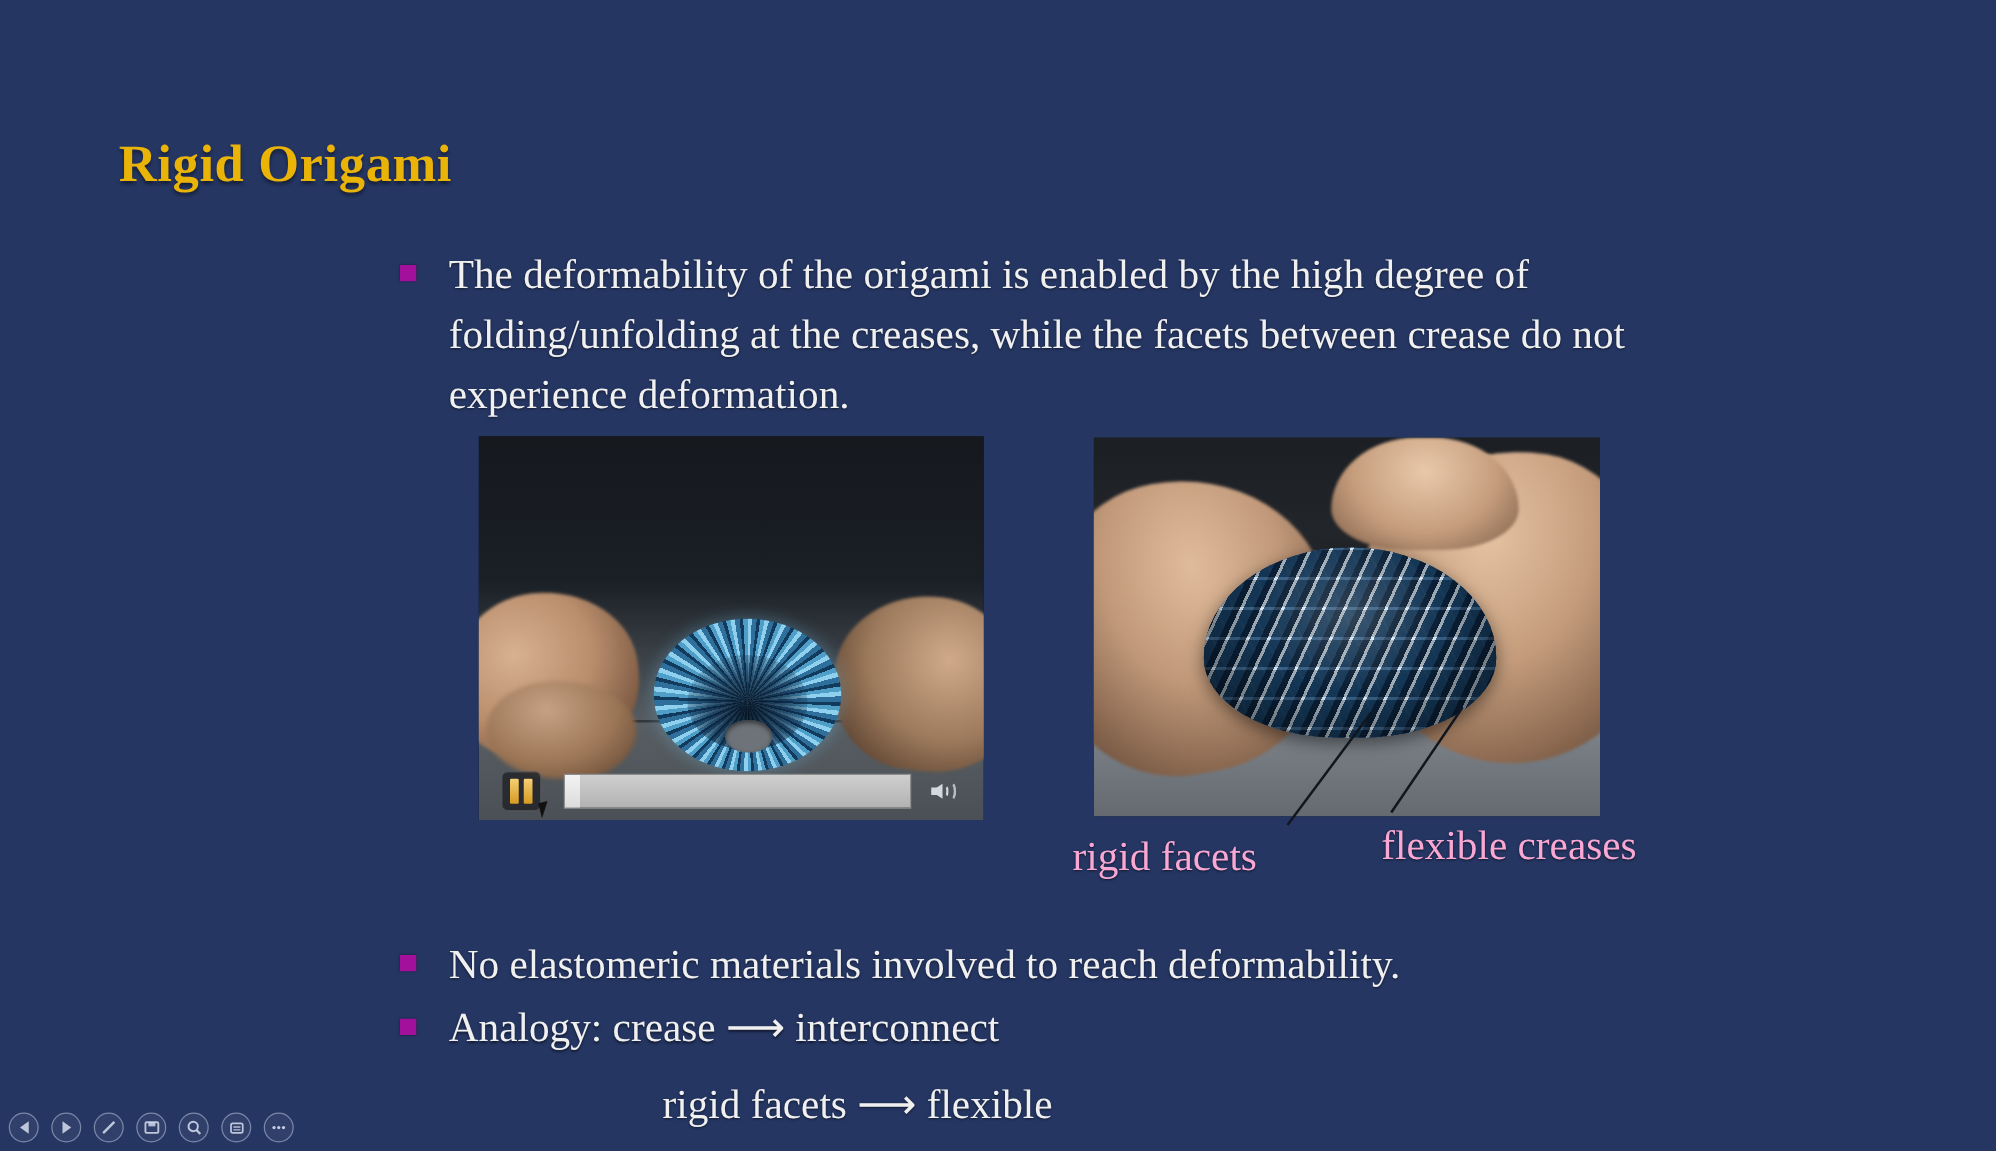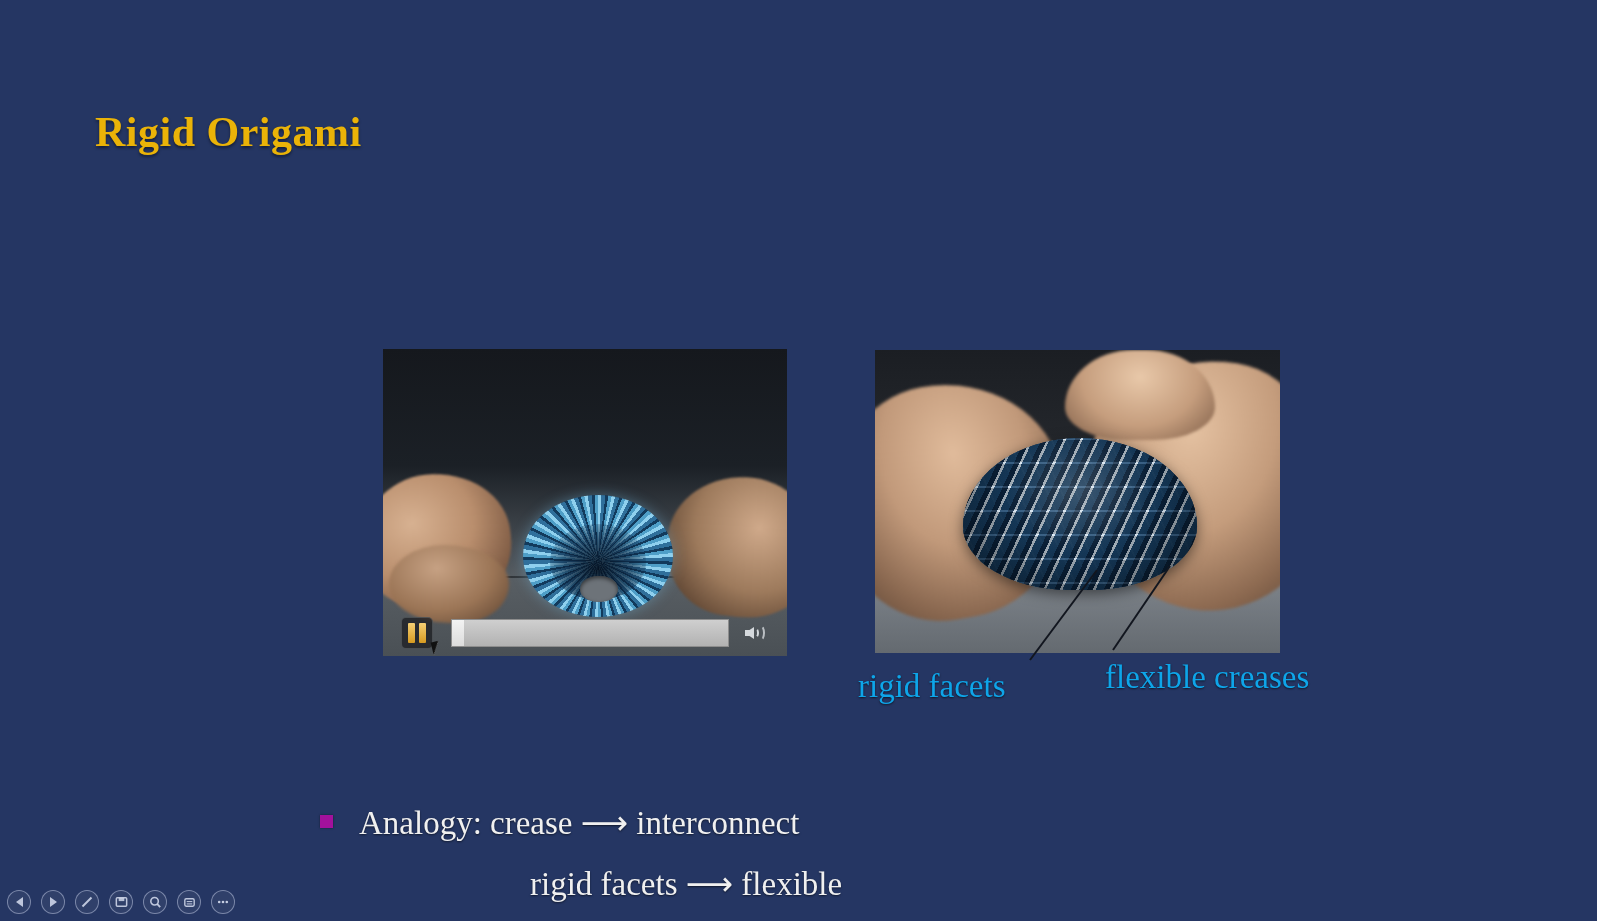--- a/index.html
+++ b/index.html
@@ -257,21 +257,21 @@
     position:absolute; inset:0;
     background:radial-gradient(ellipse at 50% 35%, rgba(255,255,255,0.16) 0%, rgba(0,0,0,0.0) 45%, rgba(0,0,0,0.55) 100%);
   }
 
   
   #leaders { position:absolute; left:0; top:0; width:1597px; height:921px; pointer-events:none; }
 
   
   .anno {
     position:absolute;
-    color:#0ea5e9;
+    color:#f9a8d4;
     font-size:33px;
     text-shadow:0 1px 2px rgba(0,0,0,0.6);
     white-space:nowrap;
   }
   #anno-facets { left:858px; top:668px; }
   #anno-creases { left:1105px; top:659px;text-align:right; }
 
   
   #toolbar {
     position:absolute; left:0; bottom:0;
@@ -293,20 +293,24 @@
   .tri-l { width:0;height:0;border-right:7px solid rgba(215,222,240,0.85);border-top:5px solid transparent;border-bottom:5px solid transparent; }
   .tri-r { width:0;height:0;border-left:7px solid rgba(215,222,240,0.85);border-top:5px solid transparent;border-bottom:5px solid transparent; }
 </style>
 </head>
 <body>
 
 <div id="slide">
 
   <div id="title">Rigid Origami</div>
 
+  <div class="bullet-row" id="bullet1">
+    <span class="bullet-marker"></span>
+    <span class="bullet-text">The deformability of the origami is enabled by the high degree of folding/unfolding at the creases, while the facets between crease do not experience deformation.</span>
+  </div>
 
   <div id="video-left">
     <div class="vid-bg"></div>
     <div class="table-line"></div>
     <div class="hand" id="hand-l-left"></div>
     <div class="hand" id="hand-l-left2"></div>
     <div class="hand" id="hand-l-right"></div>
     <div id="origami-torus">
       <div class="disc"></div>
       <div class="inner-shade"></div>
@@ -345,20 +349,24 @@
   </div>
 
   <svg id="leaders">
     <line x1="1030" y1="660" x2="1097" y2="570" stroke="#12161f" stroke-width="2"></line>
     <line x1="1113" y1="650" x2="1170" y2="566" stroke="#12161f" stroke-width="2"></line>
   </svg>
 
   <div class="anno" id="anno-facets">rigid facets</div>
   <div class="anno" id="anno-creases">flexible creases</div>
 
+  <div class="bullet-row" id="bullet2">
+    <span class="bullet-marker"></span>
+    <span class="bullet-text">No elastomeric materials involved to reach deformability.</span>
+  </div>
 
   <div class="bullet-row" id="bullet3">
     <span class="bullet-marker"></span>
     <span class="bullet-text">Analogy: crease ⟶ interconnect</span>
   </div>
 
   <div id="subline">rigid facets ⟶ flexible</div>
 
   <div id="toolbar">
     <div class="tb-btn">

